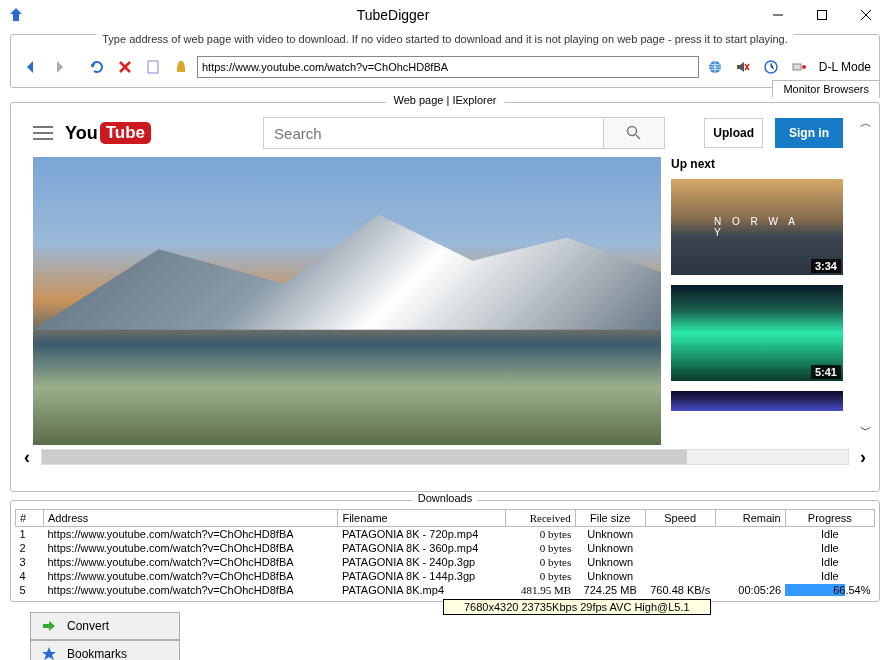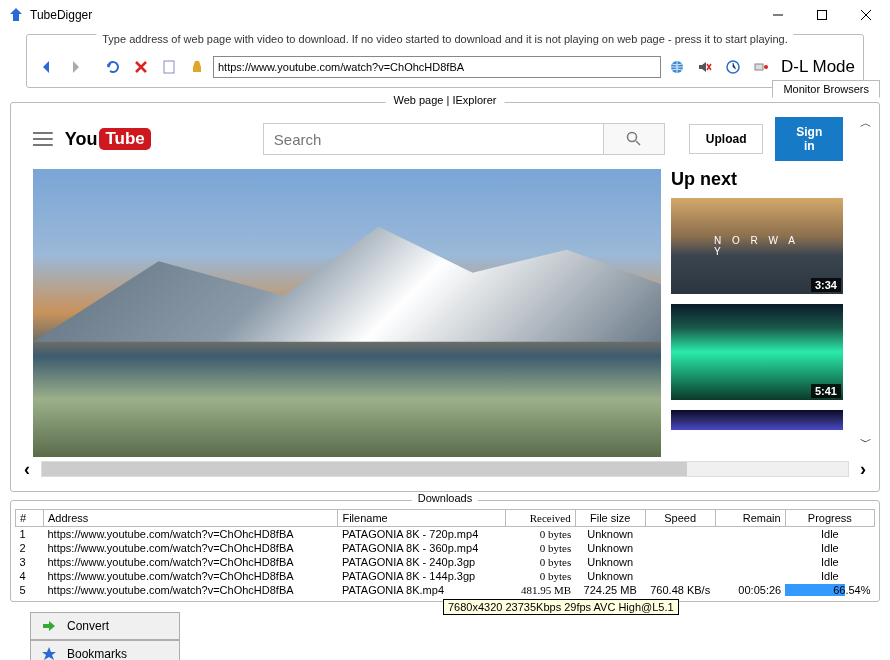--- a/index.html
+++ b/index.html
@@ -1,50 +1,50 @@
 <!DOCTYPE html>
 <html><head>
 <meta charset="utf-8">
 <style>
 * { box-sizing: border-box; margin: 0; padding: 0; }
 body { font-family: "Segoe UI", Tahoma, sans-serif; font-size: 12px; background: #fff; width: 890px; height: 660px; overflow: hidden; }
 .titlebar { height: 30px; display: flex; align-items: center; padding: 0 2px 0 8px; background: #fff; }
 .titlebar-icon { width: 16px; height: 16px; margin-right: 6px; }
-.titlebar-title { flex: 1; font-size: 12px; }
+.titlebar-title { flex: 1; font-size: 14px; text-align: center; }
 .win-btn { width: 44px; height: 28px; display: flex; align-items: center; justify-content: center; }
 .win-btn svg { width: 10px; height: 10px; }
 
-.toolbar-fieldset { border: 1px solid #bbb; margin: 4px 26px 6px; padding: 20px 8px 8px; position: relative; border-radius: 3px; }
+.toolbar-fieldset { border: 1px solid #bbb; margin: 4px 10px 6px; padding: 20px 8px 8px; position: relative; border-radius: 3px; }
 .toolbar-hint { position: absolute; top: -2px; left: 50%; transform: translateX(-50%); background: #fff; padding: 0 6px; font-size: 11px; color: #333; white-space: nowrap; }
 .toolbar-row { display: flex; align-items: center; gap: 4px; }
 .tbtn { width: 24px; height: 24px; display: flex; align-items: center; justify-content: center; border: 1px solid transparent; border-radius: 2px; }
 .url-input { flex: 1; height: 22px; border: 1px solid #888; padding: 0 4px; font-size: 11px; }
-.dl-mode { font-size: 17px; margin-left: 4px; }
+.dl-mode { font-size: 12px; margin-left: 4px; }
 
 .browser-area { border: 1px solid #bbb; margin: 0 10px; padding: 6px 6px 10px; position: relative; border-radius: 3px; height: 390px; }
 .browser-legend { position: absolute; top: -9px; left: 50%; transform: translateX(-50%); background: #fff; padding: 0 8px; font-size: 11px; }
 .monitor-tab { position: absolute; top: -22px; right: 0; border: 1px solid #bbb; border-bottom: 1px solid #fff; background: #fff; padding: 2px 10px; font-size: 11px; }
 
 .yt-header { display: flex; align-items: center; padding: 8px 16px; gap: 12px; }
 .yt-menu { width: 20px; height: 14px; }
 .yt-logo { display: flex; align-items: center; gap: 2px; font-weight: bold; font-size: 18px; }
 .yt-tube { background: #cc181e; color: #fff; padding: 1px 6px; border-radius: 5px; font-size: 17px; }
 .yt-search-wrap { display: flex; margin-left: 100px; }
 .yt-search { width: 340px; height: 32px; border: 1px solid #ccc; border-right: none; padding: 0 10px; font-size: 15px; color: #999; }
 .yt-search-btn { width: 62px; height: 32px; border: 1px solid #ccc; background: #f8f8f8; display: flex; align-items: center; justify-content: center; }
 .yt-spacer { flex: 1; }
-.yt-upload { border: 1px solid #ccc; background: #fff; padding: 7px 16px; font-size: 12px; font-weight: bold; }
+.yt-upload { border: 1px solid #ccc; background: #fff; padding: 7px 8px; font-size: 12px; font-weight: bold; }
 .yt-signin { background: #167ac6; color: #fff; border: none; padding: 8px 14px; font-size: 12px; font-weight: bold; }
 .yt-scrollarrow { width: 14px; text-align: center; }
 
 .yt-body { display: flex; height: 288px; gap: 10px; padding: 0 16px; }
 .main-video { flex: 1; background: linear-gradient(#7aa5d6 0%, #9bb9d8 30%, #c9925a 50%, #3d5b6e 65%, #9bb08a 80%, #5a6b4a 100%); position: relative; overflow: hidden; }
 .mountain { position: absolute; top: 20%; left: 0; right: 0; height: 40%; background: linear-gradient(135deg, #5a6b7a 0%, #8a9aa8 40%, #fff 60%, #6a7a88 100%); clip-path: polygon(0 100%, 20% 30%, 40% 60%, 55% 0%, 70% 40%, 85% 20%, 100% 50%, 100% 100%); }
 .upnext { width: 172px; }
-.upnext-title { font-weight: bold; font-size: 18px; margin-bottom: 8px; }
+.upnext-title { font-weight: bold; font-size: 12px; margin-bottom: 8px; }
 .thumb { width: 172px; height: 96px; margin-bottom: 10px; position: relative; overflow: hidden; }
 .thumb1 { background: linear-gradient(#d4a869 0%, #8b6f4e 40%, #3a4550 60%, #2a3540 100%); }
 .thumb2 { background: linear-gradient(#0a1a2a, #1a5a4a, #2aeaaa 50%, #0a3a2a); }
 .thumb3 { background: linear-gradient(#0a0a2a, #2a2a6a, #4a4aca); }
 .thumb-text { position: absolute; top: 50%; left: 50%; transform: translate(-50%, -50%); color: #fff; font-size: 10px; letter-spacing: 4px; }
 .duration { position: absolute; bottom: 2px; right: 2px; background: rgba(0,0,0,0.8); color: #fff; font-size: 11px; font-weight: bold; padding: 1px 4px; }
 
 .hscroll { display: flex; align-items: center; margin-top: 2px; }
 .hscroll-track { flex: 1; height: 16px; background: #f0f0f0; border: 1px solid #ddd; margin: 0 4px; }
 .hscroll-arrow { width: 20px; height: 20px; display: flex; align-items: center; justify-content: center; font-size: 18px; font-weight: bold; }
@@ -55,21 +55,21 @@
 .dl-table th { border: 1px solid #bbb; background: #fff; padding: 2px 4px; text-align: left; font-weight: normal; }
 .dl-table td { padding: 1px 4px; white-space: nowrap; }
 .dl-table th:nth-child(1), .dl-table td:nth-child(1) { width: 28px; }
 .dl-table th:nth-child(4), .dl-table td:nth-child(4) { text-align: right; width: 70px; font-family: Liberation Serif, serif; }
 .dl-table th:nth-child(5), .dl-table td:nth-child(5) { text-align: center; width: 70px; }
 .dl-table th:nth-child(6), .dl-table td:nth-child(6) { text-align: center; width: 70px; }
 .dl-table th:nth-child(7), .dl-table td:nth-child(7) { text-align: right; width: 70px; }
 .dl-table th:nth-child(8), .dl-table td:nth-child(8) { text-align: center; width: 80px; }
 .progress-cell { position: relative; }
 .progress-bar { position: absolute; left: 0; top: 1px; bottom: 1px; background: #3399ff; z-index: -1; }
-.tooltip { position: absolute; background: #ffffe1; border: 1px solid #000; padding: 1px 4px; font-size: 11px; left: 432px; bottom: -14px; z-index: 10; }
+.tooltip { position: absolute; background: #ffffe1; border: 1px solid #000; padding: 1px 20px; font-size: 11px; left: 432px; bottom: -14px; z-index: 10; }
 
 .bottom-buttons { display: flex; justify-content: flex-start; padding: 10px 30px; flex-direction: column; }
 .bbtn { width: 150px; height: 28px; border: 1px solid #adadad; background: #f0f0f0; display: flex; align-items: center; gap: 10px; padding: 0 10px; font-size: 12px; }
 .bbtn-icon { width: 16px; height: 16px; }
 </style>
 </head>
 <body>
 
 <div class="titlebar">
   <svg class="titlebar-icon" viewBox="0 0 16 16">

